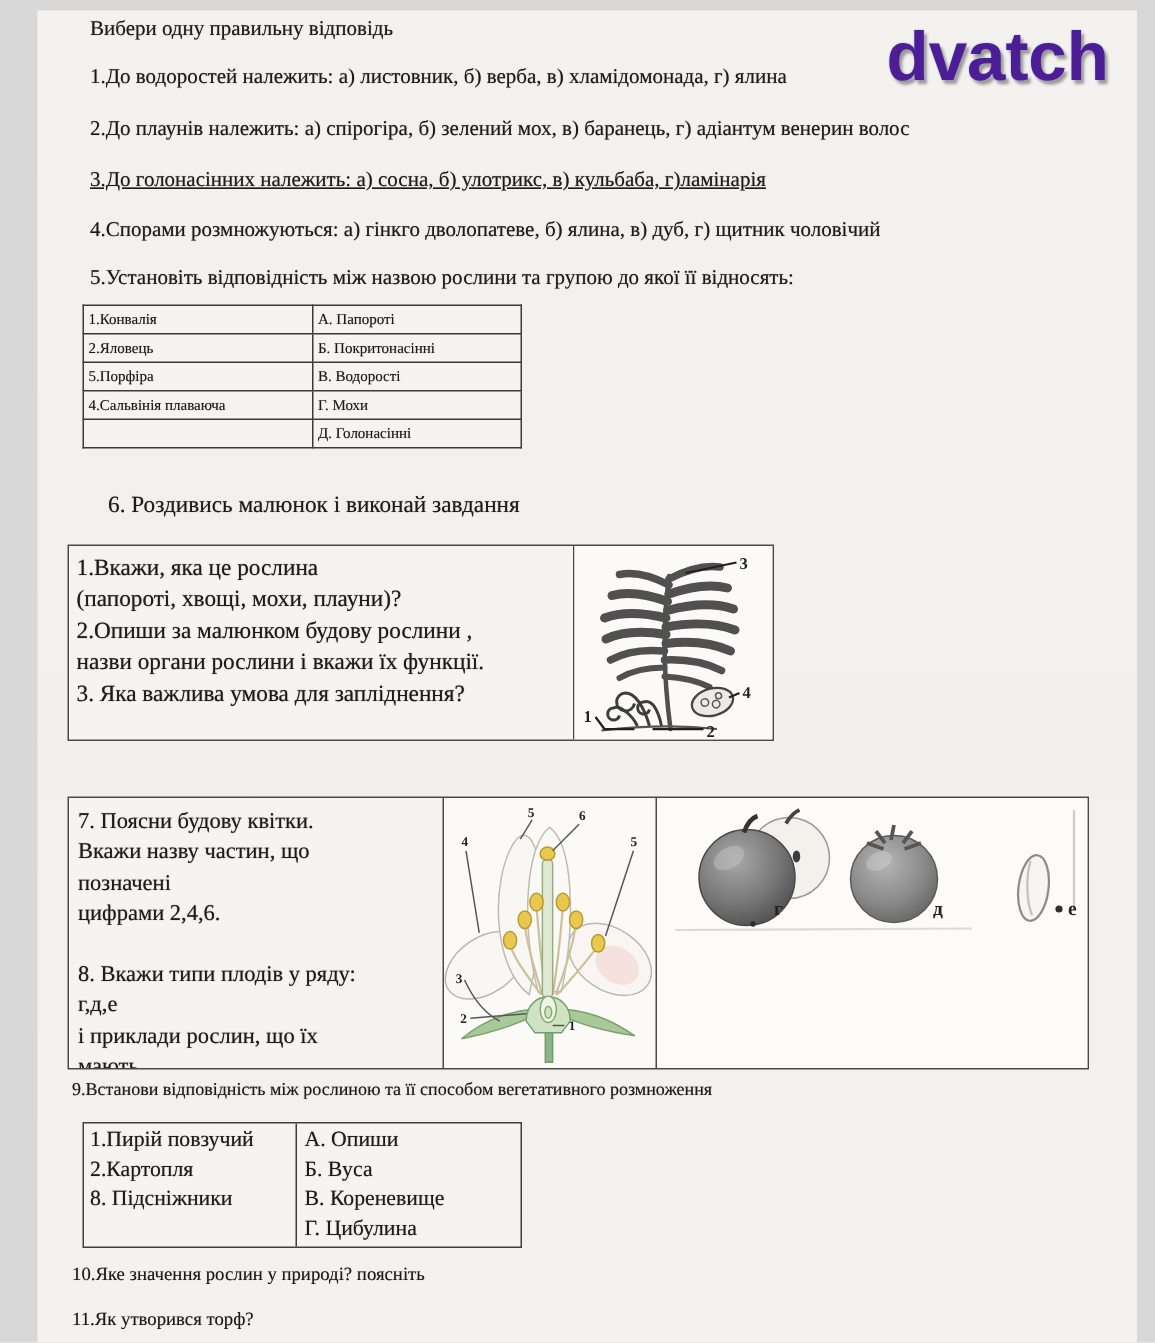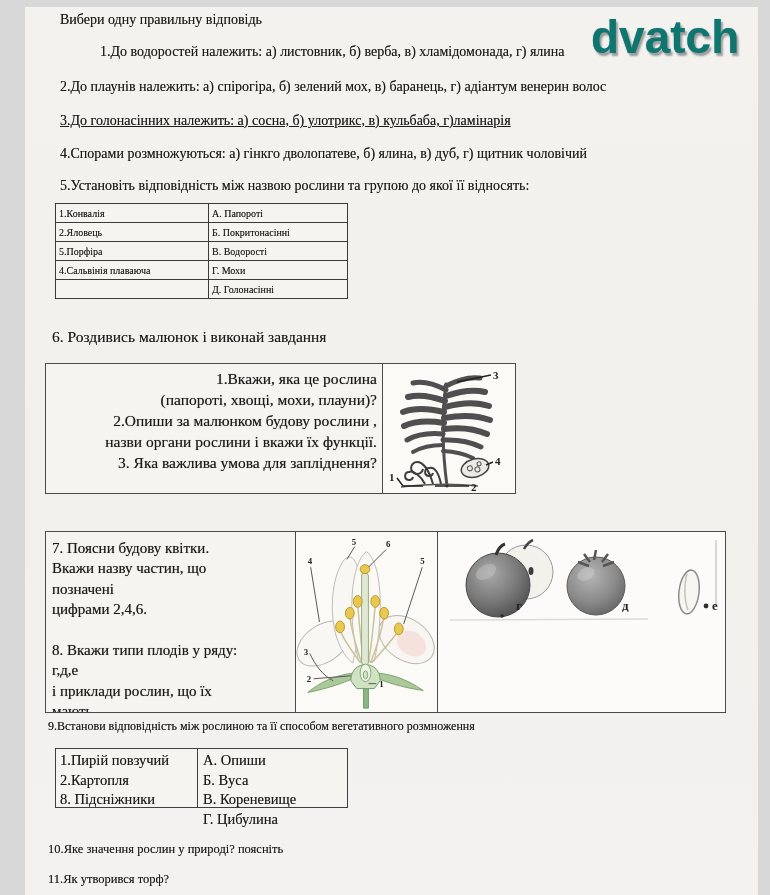--- a/index.html
+++ b/index.html
@@ -6,21 +6,21 @@
   .page{position:relative;width:770px;height:895px;background:#d8d8d8;overflow:hidden;
         font-family:"Liberation Serif",serif;color:#1b1b1b;}
   .paper{position:absolute;left:25px;top:7px;width:733px;height:888px;
          background:linear-gradient(180deg,#f3f2ef 0%,#f1f0ed 55%,#f3f2f0 100%);}
   .abs{position:absolute;}
   .qline{font-size:14px;white-space:nowrap;text-shadow:0 0 .6px rgba(20,20,20,.55);}
   .qsmall{font-size:12.5px;white-space:nowrap;text-shadow:0 0 .5px rgba(20,20,20,.5);}
   .h6{font-size:15.5px;white-space:nowrap;text-shadow:0 0 .6px rgba(20,20,20,.55);}
 
   .watermark{font-family:"Liberation Sans",sans-serif;font-weight:bold;font-size:46px;
-             color:#0f766e;text-shadow:2px 3px 2px #9b9b9b,0 0 1px #7a8fdc;letter-spacing:0;}
+             color:#4c1d95;text-shadow:2px 3px 2px #9b9b9b,0 0 1px #7a8fdc;letter-spacing:0;}
 
   table.match{border-collapse:collapse;background:#f5f4f1;}
   table.match td{border:1px solid #3a3a3a;font-size:10px;line-height:17px;height:18px;
                  padding:0 3px;white-space:nowrap;text-shadow:0 0 .5px rgba(20,20,20,.5);}
   .t5-l{width:146px;} .t5-r{width:132px;}
 
   .box{border:1.5px solid #4a4a4a;display:flex;background:#f5f4f1;overflow:hidden;box-sizing:border-box;}
   .box .cellline{font-size:15.5px;line-height:21px;min-height:21px;white-space:nowrap;
                  text-shadow:0 0 .7px rgba(20,20,20,.6);}
   .b6-text{width:337px;border-right:1.5px solid #4a4a4a;padding:4px 5px;box-sizing:border-box;}
@@ -40,21 +40,21 @@
 </style>
 </head>
 <body>
 
 <div class="page">
   <div class="paper"></div>
 
   <div class="abs watermark" style="left:591px;top:10px;">dvatch</div>
 
   <div class="abs qline" style="left:60px;top:12px;">Вибери одну правильну відповідь</div>
-  <div class="abs qline" style="left:60px;top:44px;margin-left:40px;">1.До водоростей належить: а) листовник, б) верба, в) хламідомонада, г) ялина</div>
+  <div class="abs qline" style="left:60px;top:44px;">1.До водоростей належить: а) листовник, б) верба, в) хламідомонада, г) ялина</div>
   <div class="abs qline" style="left:60px;top:79px;">2.До плаунів  належить: а) спірогіра, б) зелений мох, в) баранець, г) адіантум венерин волос</div>
   <div class="abs qline" style="left:60px;top:113px;text-decoration:underline;">3.До голонасінних належить: а) сосна, б) улотрикс, в) кульбаба, г)ламінарія</div>
   <div class="abs qline" style="left:60px;top:146px;">4.Спорами розмножуються: а) гінкго дволопатеве, б) ялина, в) дуб, г) щитник чоловічий</div>
   <div class="abs qline" style="left:60px;top:178px;">5.Установіть відповідність між назвою рослини та групою до якої її відносять:</div>
 
   <table class="match abs" style="left:55px;top:203px;">
     <tbody>
         <tr>
       <td class="t5-l">1.Конвалія</td>
       <td class="t5-r">А. Папороті</td>
@@ -71,23 +71,23 @@
       <td class="t5-l">4.Сальвінія плаваюча</td>
       <td class="t5-r">Г. Мохи</td>
         </tr>
     <tr>
       <td class="t5-l"></td>
       <td class="t5-r">Д. Голонасінні</td>
         </tr>
   </tbody>
     </table>
 
-  <div class="abs h6" style="left:52px;top:328px;text-align:right;">6. Роздивись малюнок і виконай завдання</div>
-
-  <div class="box abs" style="left:45px;top:363px;width:471px;height:131px;text-align:right;">
+  <div class="abs h6" style="left:72px;top:328px;text-align:right;">6. Роздивись малюнок і виконай завдання</div>
+
+  <div class="box abs" style="left:45px;top:363px;width:471px;height:131px;">
     <div class="b6-text">
       <div class="cellline">1.Вкажи, яка це рослина</div>
       <div class="cellline">(папороті, хвощі, мохи, плауни)?</div>
       <div class="cellline">2.Опиши  за малюнком будову рослини ,</div>
       <div class="cellline">назви органи рослини і  вкажи їх функції.</div>
       <div class="cellline">3. Яка важлива умова для запліднення?</div>
     </div>
     <div class="b6-fig">
       <svg width="132" height="126" viewBox="0 0 132 126">
         <g stroke="#3d3d3d" fill="none" stroke-linecap="round" opacity="0.9">
@@ -231,21 +231,21 @@
         </g>
         <text x="78" y="78" font-size="13">г</text>
         <text x="184" y="78" font-size="13">д</text>
         <text x="274" y="78" font-size="13">е</text>
       </svg>
     </div>
   </div>
 
   <div class="abs qline" style="left:48px;top:719px;font-size:12px;">9.Встанови відповідність між рослиною та її способом вегетативного розмноження</div>
 
-  <div class="t9 abs" style="left:55px;top:748px;width:293px;height:60px;">
+  <div class="t9 abs" style="left:55px;top:748px;width:293px;height:84px;">
     <div class="t9-l">
       <div class="cellline">1.Пирій повзучий</div>
       <div class="cellline">2.Картопля</div>
       <div class="cellline">8. Підсніжники</div>
       <div class="cellline"></div>
     </div>
     <div class="t9-r">
       <div class="cellline">А. Опиши</div>
       <div class="cellline">Б. Вуса</div>
       <div class="cellline">В. Кореневище</div>

